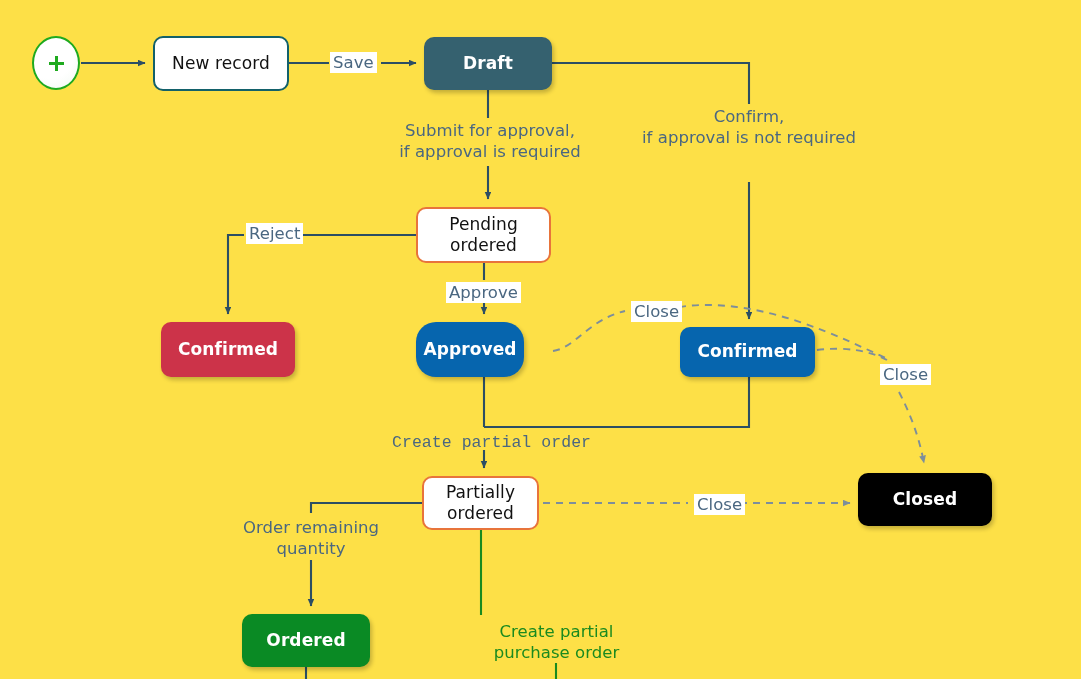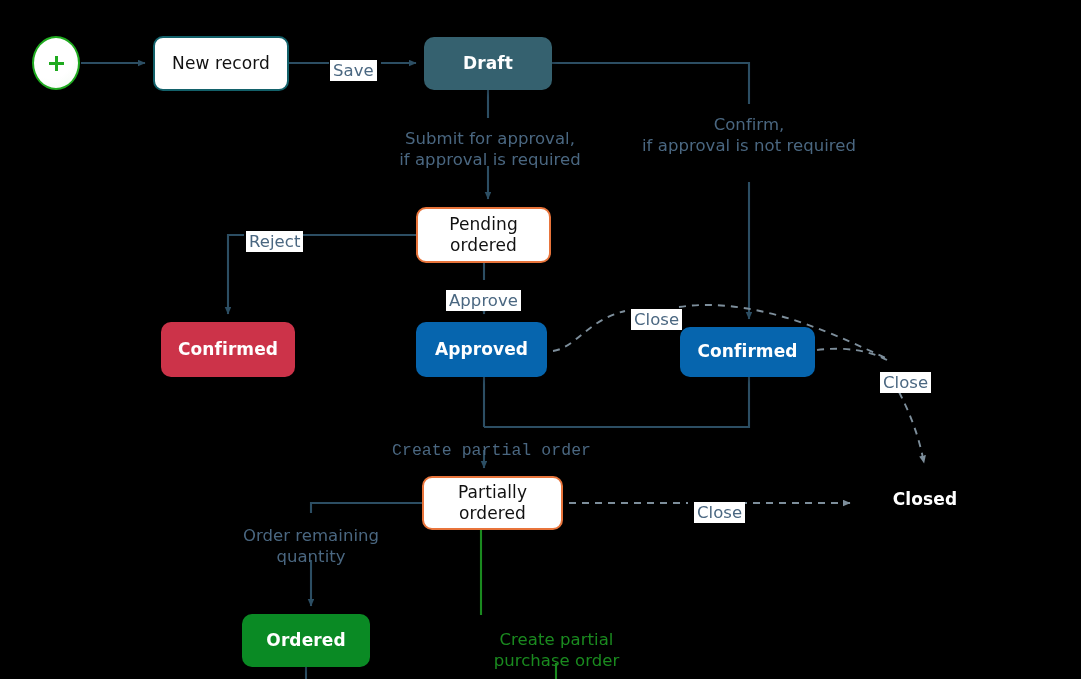--- a/index.html
+++ b/index.html
@@ -7,21 +7,21 @@
     padding: 0;
     background: #ffffff;
   }
   body {
     font-family: "DejaVu Sans", sans-serif;
   }
   #canvas {
     position: relative;
     width: 1081px;
     height: 679px;
-    background: #000000;
+    background: #fde047;
     overflow: hidden;
   }
   svg.edges {
     position: absolute;
     left: 0;
     top: 0;
     width: 1081px;
     height: 679px;
     pointer-events: none;
   }
@@ -66,21 +66,20 @@
   .plus-glyph::before { left: 0; top: 6px; width: 15px; height: 3px; }
   .plus-glyph::after  { top: 0; left: 6px; width: 3px; height: 15px; }
 
   .edge-label {
     position: absolute;
     font-size: 16.5px;
     line-height: 1.28;
     color: #4a6781;
     white-space: pre;
     letter-spacing: 0.05px;
-    margin-top: 8px;
   }
   .edge-label.green { color: #1a8a1f; }
   .edge-label.center { text-align: center; }
   .edge-label.chip {
     background: #ffffff;
     padding: 0 3px;
   }
 </style>
 </head>
 <body>
@@ -158,33 +157,33 @@
 
   <div class="node node-outline" style="left:416px; top:207px; width:135px; height:56px; border-color:#e8743b; white-space:pre-line;">
     <span>Pending
 ordered</span>
   </div>
 
   <div class="node node-filled shadowed" style="left:161px; top:322px; width:134px; height:55px; background:#cc3349;">
     <span>Confirmed</span>
   </div>
 
-  <div class="node node-filled shadowed" style="left:416px; top:322px; width:131px; height:55px; background:#0665ae;">
+  <div class="node node-filled shadowed" style="left:416px; top:322px; width:108px; height:55px; background:#0665ae;border-radius:20px;">
     <span>Approved</span>
   </div>
 
   <div class="node node-filled shadowed" style="left:680px; top:327px; width:135px; height:50px; background:#0665ae;border-radius:10px;">
     <span>Confirmed</span>
   </div>
 
   <div class="node node-filled shadowed" style="left:858px; top:473px; width:134px; height:53px; background:#000000;">
     <span>Closed</span>
   </div>
 
-  <div class="node node-outline" style="left:422px; top:476px; width:141px; height:54px; border-color:#e8743b; white-space:pre-line;">
+  <div class="node node-outline" style="left:422px; top:476px; width:117px; height:54px; border-color:#e8743b; white-space:pre-line;">
     <span>Partially
 ordered</span>
   </div>
 
   <div class="node node-filled shadowed" style="left:242px; top:614px; width:128px; height:53px; background:#0a8a24;">
     <span>Ordered</span>
   </div>
 
   <div class="edge-label chip" style="left:330px; top:52px;">Save</div>
 

